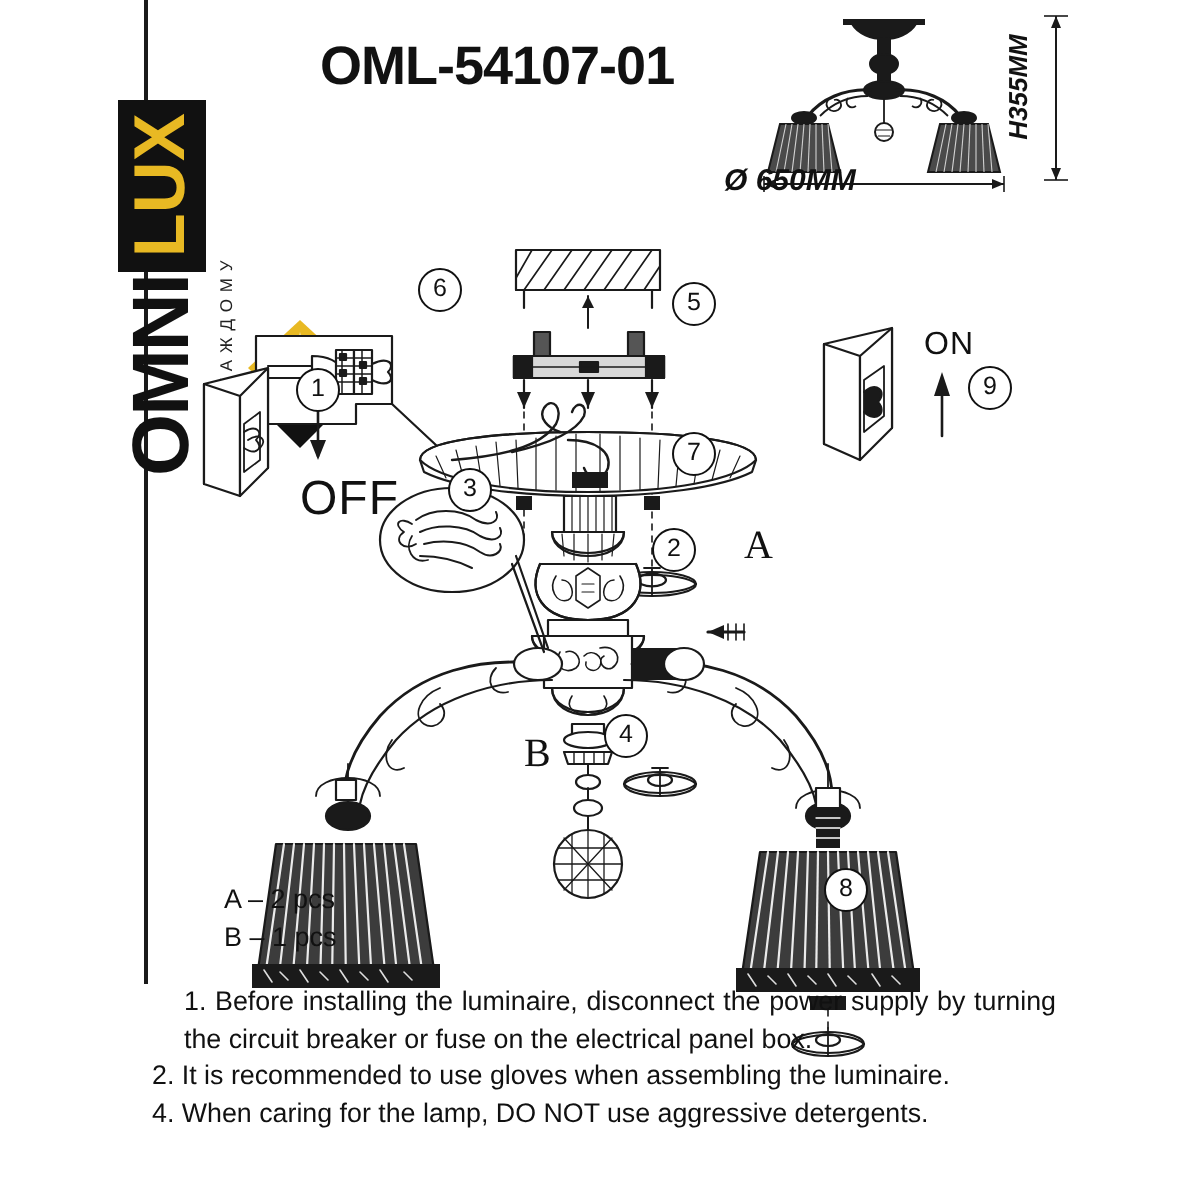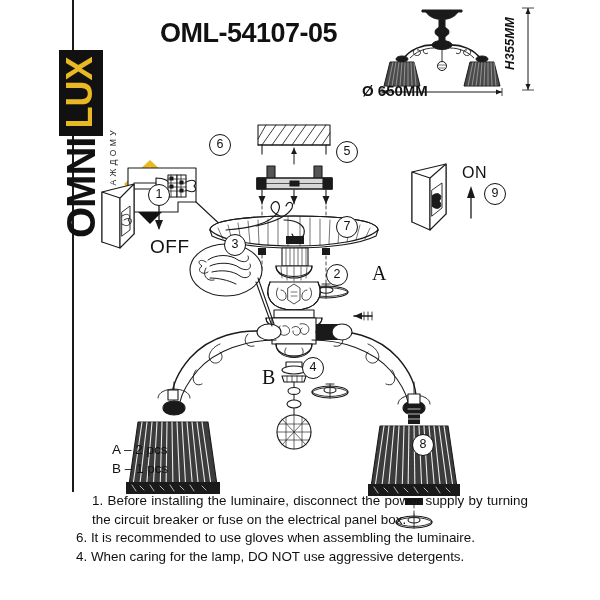--- a/index.html
+++ b/index.html
@@ -27,32 +27,32 @@
     color:#222;font-weight:normal;}
   .logo-mark{position:absolute;left:56px;top:148px;width:72px;height:72px;}
 
   
   .title{position:absolute;left:160px;top:18px;font-size:27px;font-weight:bold;
     letter-spacing:-0.5px;color:#111;}
 
   
   .hdr-draw{position:absolute;left:352px;top:4px;width:180px;height:92px;}
   .dim-d{position:absolute;left:362px;top:82px;width:160px;height:22px;
-    font-size:15px;font-weight:bold;}
+    font-size:15px;font-weight:bold;font-style:italic;}
   .dim-h{position:absolute;left:498px;top:4px;width:22px;height:86px;}
   .dim-h span{position:absolute;left:-24px;top:32px;width:70px;text-align:center;
     font-size:13px;font-weight:bold;font-style:italic;transform:rotate(-90deg);}
 
   
   .cal{position:absolute;width:20px;height:20px;border:1.6px solid #111;border-radius:50%;
     font-size:12.5px;line-height:18px;text-align:center;color:#111;background:#fff;
     font-family:"Liberation Sans",sans-serif;}
 
   .lbl{position:absolute;font-weight:normal;color:#111;}
-  .lbl-off{left:150px;top:236px;font-size:19px;letter-spacing:0.5px;}
+  .lbl-off{left:150px;top:236px;font-size:24px;letter-spacing:0.5px;}
   .lbl-on{left:462px;top:164px;font-size:16px;letter-spacing:0.5px;}
   .lbl-A{left:372px;top:262px;font-size:20px;font-family:"Liberation Serif",serif;}
   .lbl-B{left:262px;top:366px;font-size:20px;font-family:"Liberation Serif",serif;}
 
   
   .parts{position:absolute;left:112px;top:440px;font-size:13.5px;line-height:19px;color:#111;}
 
   
   .instr{position:absolute;left:76px;top:492px;width:452px;font-size:13.4px;
     line-height:18.5px;color:#111;text-align:justify;}
@@ -90,21 +90,21 @@
           <polygon points="52,43 40,31 36,28 39,32"></polygon>
           <polygon points="52,13 40,25 36,28 39,24"></polygon>
           <polygon points="20,43 32,31 36,28 33,32"></polygon>
         </g>
         <circle cx="36" cy="28" r="4.6" fill="#ffffff"></circle>
         <polygon points="8,40 36,68 64,40 52,40 36,56 20,40" fill="#111111"></polygon>
       </svg>
     </div>
   </div>
 
-  <div class="title">OML-54107-05</div>
+  <div class="title">OML-54107-01</div>
 
   <div class="hdr-draw">
     <svg width="180" height="92" viewBox="0 0 180 92">
       <g stroke="#1a1a1a" fill="none" stroke-width="1">
 
         <path d="M70,6 L110,6 L110,8 L70,8 Z" fill="#1a1a1a"></path>
         <path d="M74,8 C80,18 100,18 106,8 Z" fill="#1a1a1a"></path>
         <rect x="87" y="16" width="6" height="8" fill="#1a1a1a"></rect>
 
         <ellipse cx="90" cy="28" rx="7" ry="5" fill="#1a1a1a"></ellipse>
@@ -528,17 +528,17 @@
   <div class="lbl lbl-A">A</div>
   <div class="lbl lbl-B">B</div>
 
   <div class="parts">
     <div>A – 2 pcs</div>
     <div>B – 1 pcs</div>
   </div>
 
   <div class="instr">
     <p class="jf">1. Before installing the luminaire, disconnect the power supply by turning the circuit breaker or fuse on the electrical panel box.</p>
-    <p>6. It is recommended to use gloves when assembling the luminaire.</p>
+    <p>2. It is recommended to use gloves when assembling the luminaire.</p>
     <p>4. When caring for the lamp, DO NOT use aggressive detergents.</p>
   </div>
 
 </div>
 
 </body></html>

